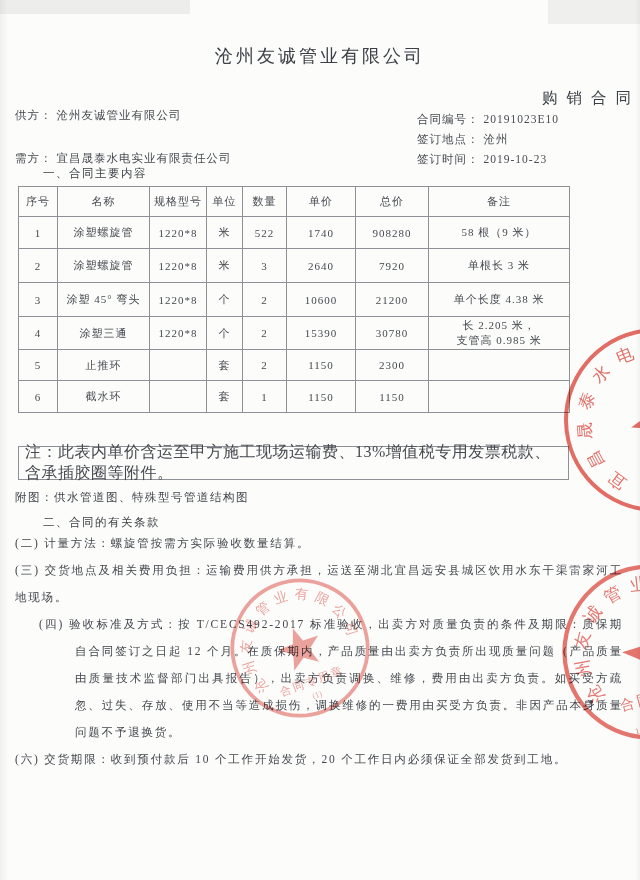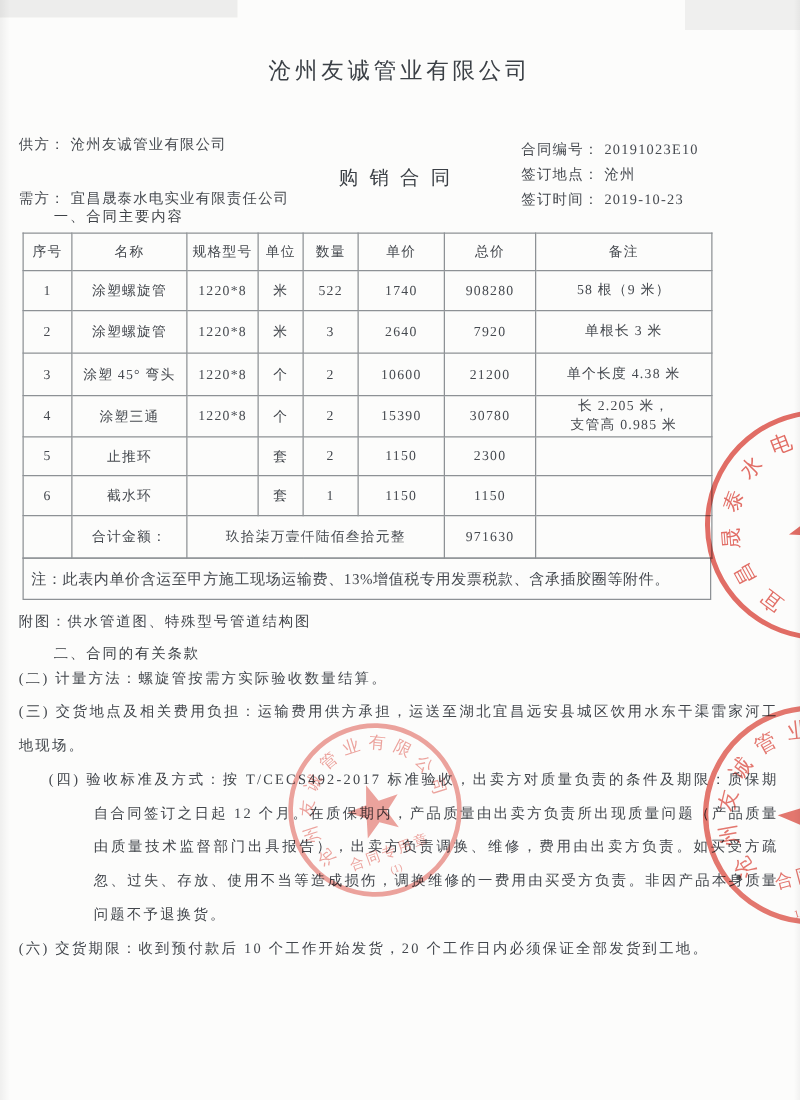--- a/index.html
+++ b/index.html
@@ -17,22 +17,22 @@
   #smudge-tr { left:548px; top:0; width:92px; height:24px; background:#efefee; }
   #edge-left { left:0; top:0; width:8px; height:880px;
     background:linear-gradient(90deg, rgba(0,0,0,.05), rgba(0,0,0,0)); }
   #edge-right { right:0; top:0; width:5px; height:880px;
     background:linear-gradient(270deg, rgba(0,0,0,.04), rgba(0,0,0,0)); }
   #speck { left:589px; top:700px; width:4px; height:4px; border-radius:50%; background:#3c3c3c; opacity:.8; }
 
   .abs { position: absolute; }
   #company-title { top:44px; left:0; width:640px; text-align:center;
     font-size:18px; letter-spacing:3px; color:#3b4046; }
-  #contract-title { top:88px; left:0; width:640px; text-align:center;
-    font-size:15.5px; letter-spacing:9px; color:#3b4046;margin-top:44px; }
+  #contract-title { top:88px; left:0; width:640px; text-align:right;
+    font-size:15.5px; letter-spacing:9px; color:#3b4046; }
 
   .meta { font-size:11.5px; letter-spacing:1px; color:#464a50; }
   #supplier-row { top:108px; left:15px; }
   #buyer-row    { top:151px; left:15px; }
   #contract-no-row { top:112px; left:417px; }
   #sign-place-row  { top:132px; left:417px; }
   #sign-date-row   { top:152px; left:417px; }
   .meta .v { margin-left:4px; }
 
   .sec-heading { font-size:11.5px; letter-spacing:1.5px; color:#3e4247;margin-left:28px; }
@@ -51,21 +51,21 @@
   #items-table tr.r1    { height:32px; }
   #items-table tr.r2    { height:34px; }
   #items-table tr.r3    { height:34px; }
   #items-table tr.r4    { height:33px; }
   #items-table tr.r5    { height:31px; }
   #items-table tr.r6    { height:32px; }
   #items-table tr.total { height:34px; }
 
   #note-box { top:446px; left:18px; width:551px; height:34px;
     border:1px solid #8d9195; display:flex; align-items:center;
-    padding:0 6px; font-size:12px; letter-spacing:.5px; color:#45494f; }
+    padding:0 6px; font-size:16px; letter-spacing:.5px; color:#45494f; }
 
   #clauses { top:530px; left:15px; width:608px; }
   #clauses p { font-size:11.5px; line-height:27px; letter-spacing:1.8px;
     text-align:justify; color:#42464c; }
   #clauses p.hang { padding-left:36px; text-indent:-36px;margin-left:24px; }
 
   .seal { position:absolute; mix-blend-mode:multiply; pointer-events:none; }
   #seal-buyer    { left:556px; top:320px; opacity:.8;  transform:rotate(-35deg); }
   #seal-supplier-mid   { left:225px; top:573px; opacity:.5;  transform:rotate(-20deg); }
   #seal-supplier-right { left:555px; top:557px; opacity:.75; transform:rotate(-15deg); }
@@ -177,27 +177,20 @@
   <tr class="r6">
     <td>6</td>
     <td>截水环</td>
     <td></td>
     <td>套</td>
     <td>1</td>
     <td>1150</td>
     <td>1150</td>
     <td class="remark"></td>
   </tr>
-  <tr class="total">
-    <td></td>
-    <td>合计金额：</td>
-    <td colspan="4">玖拾柒万壹仟陆佰叁拾元整</td>
-    <td>971630</td>
-    <td></td>
-  </tr>
 </tbody>
   </table>
 
 <div class="abs" id="note-box">
   <span>注：此表内单价含运至甲方施工现场运输费、13%增值税专用发票税款、含承插胶圈等附件。</span>
 </div>
 
 <div class="abs" id="attachment-line">附图：供水管道图、特殊型号管道结构图</div>
 <div class="abs sec-heading" id="heading-2">二、合同的有关条款</div>
 

